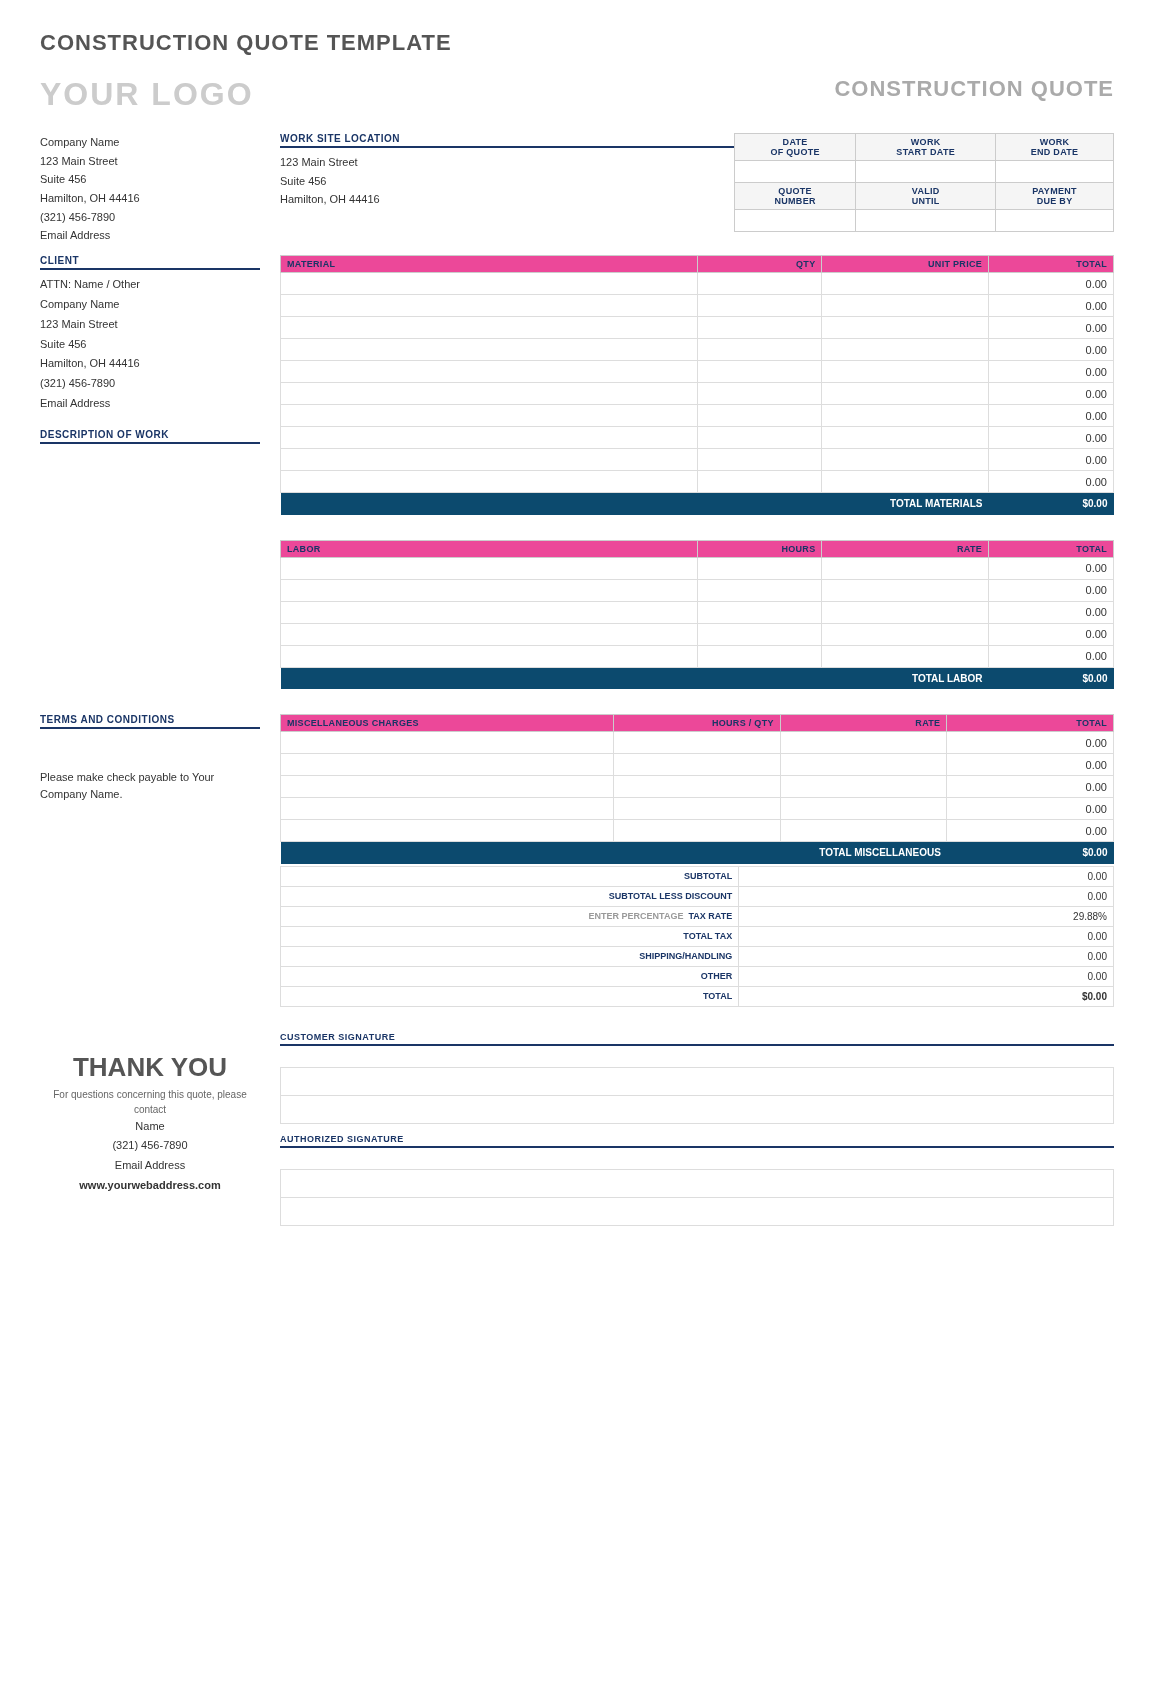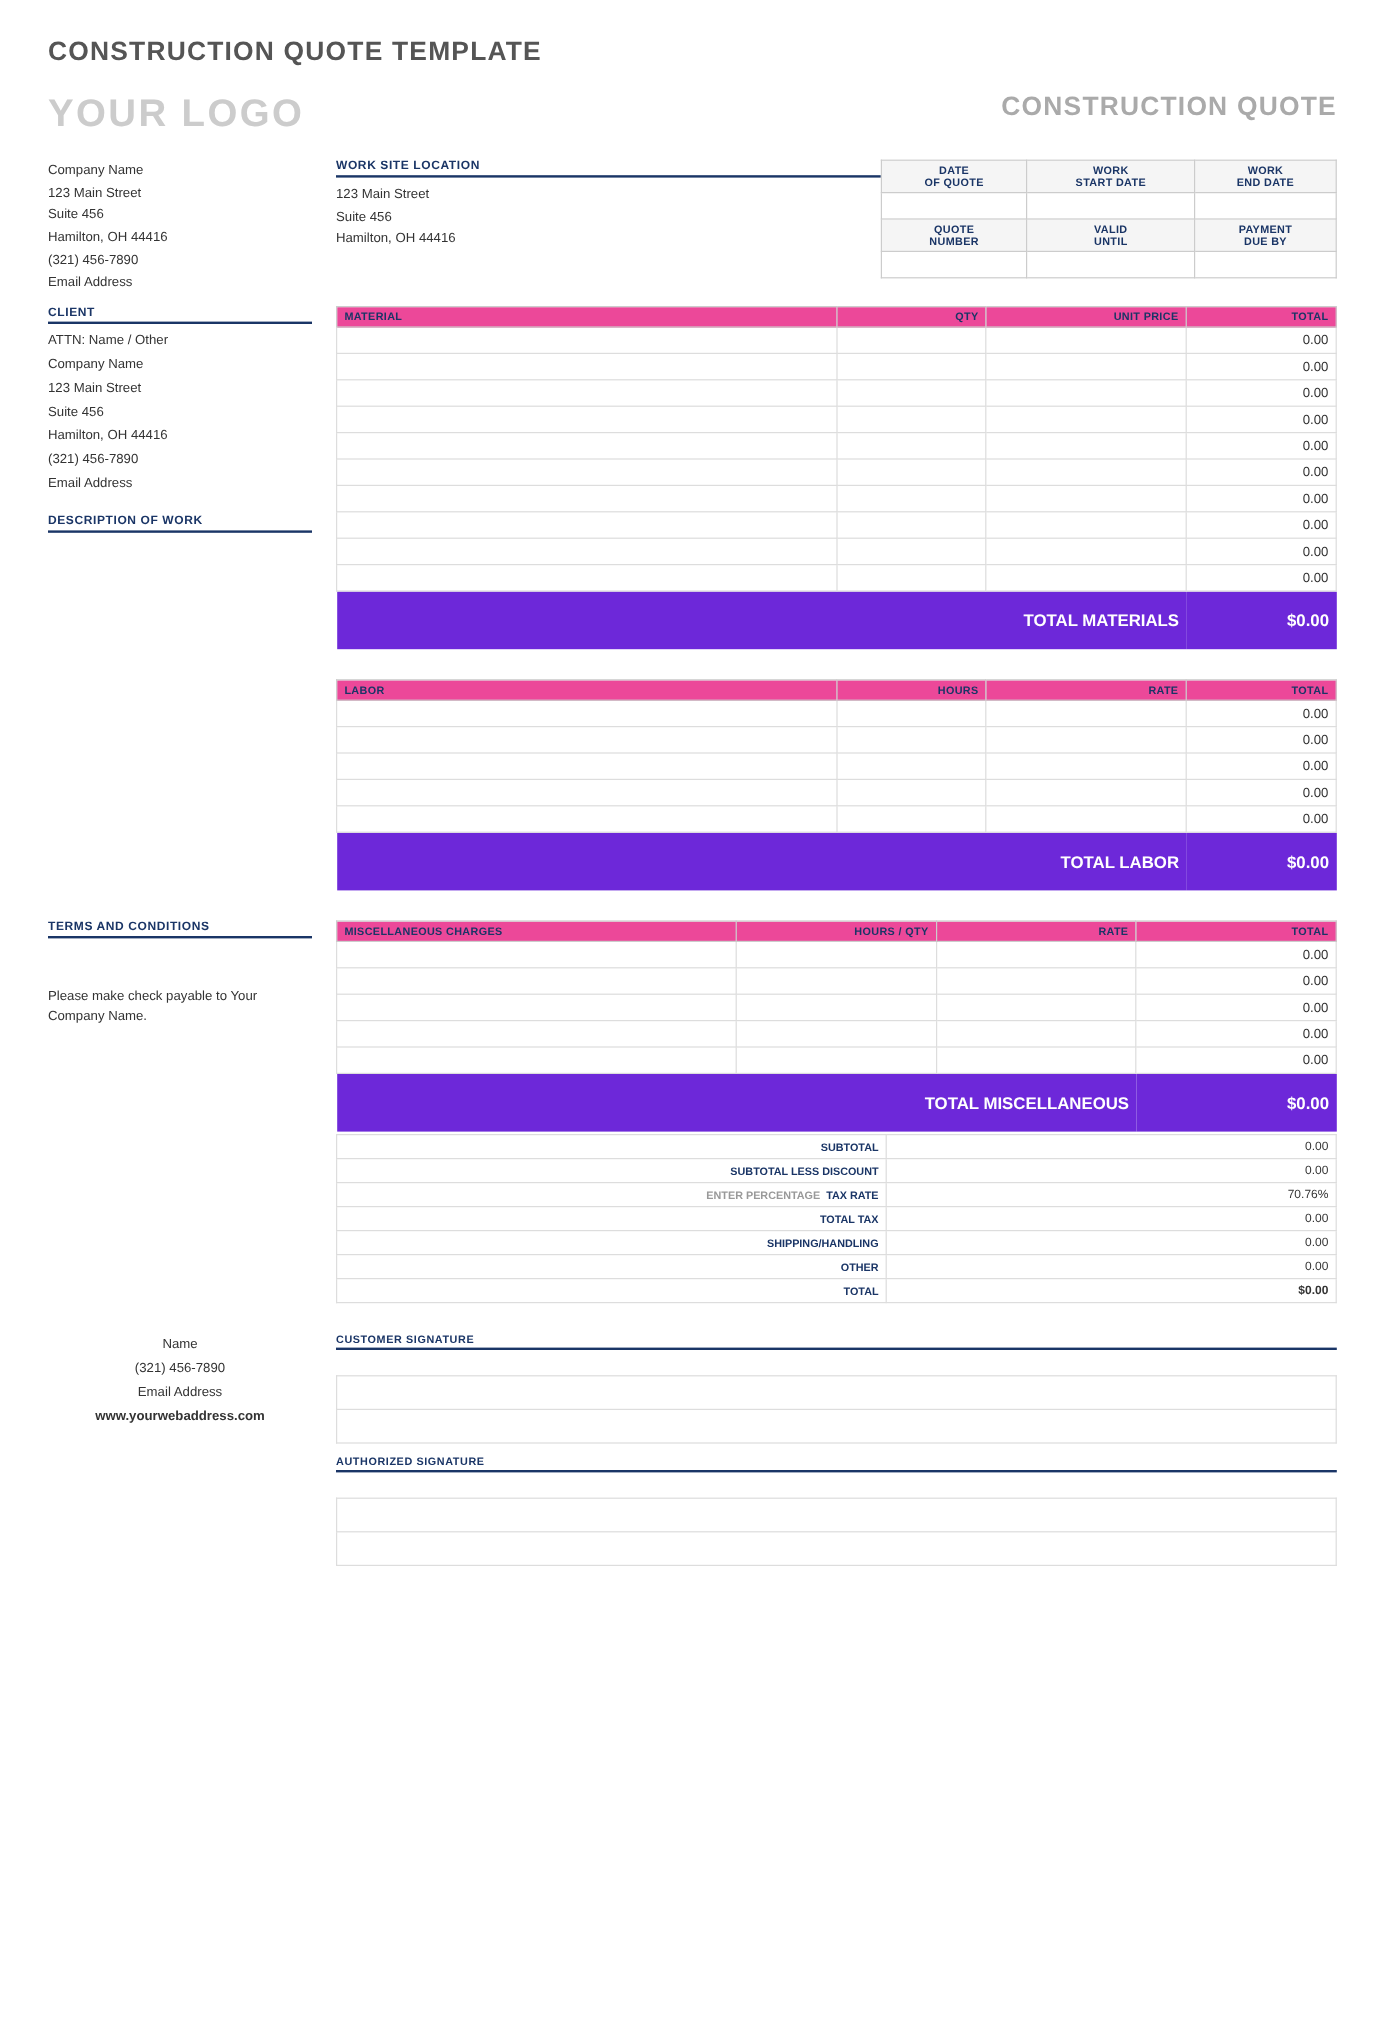--- a/index.html
+++ b/index.html
@@ -153,27 +153,27 @@
     .main-grid td {
       border: 1px solid #ddd;
       height: 22px;
       padding: 2px 6px;
       text-align: right;
     }
     .main-grid td.left {
       text-align: left;
     }
     .total-row td {
-      background: #6d28d9;
+      background: #0c4a6e;
       color: #fff;
       font-weight: bold;
-      font-size: 14px;
+      font-size: 10px;
       text-transform: uppercase;
       border: none;
-      padding: 16px 6px;
+      padding: 5px 6px;
       text-align: right;
     }
     .total-row td.total-label {
       text-align: right;
     }
     .zero-val {
       color: #333;
       font-size: 11px;
     }
     .section-spacer {
@@ -578,21 +578,21 @@
       </tr>
       <tr>
         <td class="label">Subtotal Less Discount</td>
         <td class="value">0.00</td>
       </tr>
       <tr>
         <td class="label">
           <span class="helper-text">enter percentage</span>&nbsp;
           <span>Tax Rate</span>
         </td>
-        <td class="value">70.76%</td>
+        <td class="value">29.88%</td>
       </tr>
       <tr>
         <td class="label">Total Tax</td>
         <td class="value">0.00</td>
       </tr>
       <tr>
         <td class="label">Shipping/Handling</td>
         <td class="value">0.00</td>
       </tr>
       <tr>
@@ -606,20 +606,24 @@
     </tbody>
       </table>
   </div>
 </div>
 
 <div class="section-spacer"></div>
 
 <div class="terms-section">
 
   <div class="terms-left">
+    <div class="thank-you-section">
+      <div class="thank-you-text">THANK YOU</div>
+      <div class="thank-you-sub">For questions concerning this quote, please contact</div>
+    </div>
     <div class="contact-info">
       <div>Name</div>
       <div>(321) 456-7890</div>
       <div>Email Address</div>
       <div class="website">www.yourwebaddress.com</div>
     </div>
   </div>
 
   <div class="misc-and-summary">
     <div class="sig-label">Customer Signature</div>

